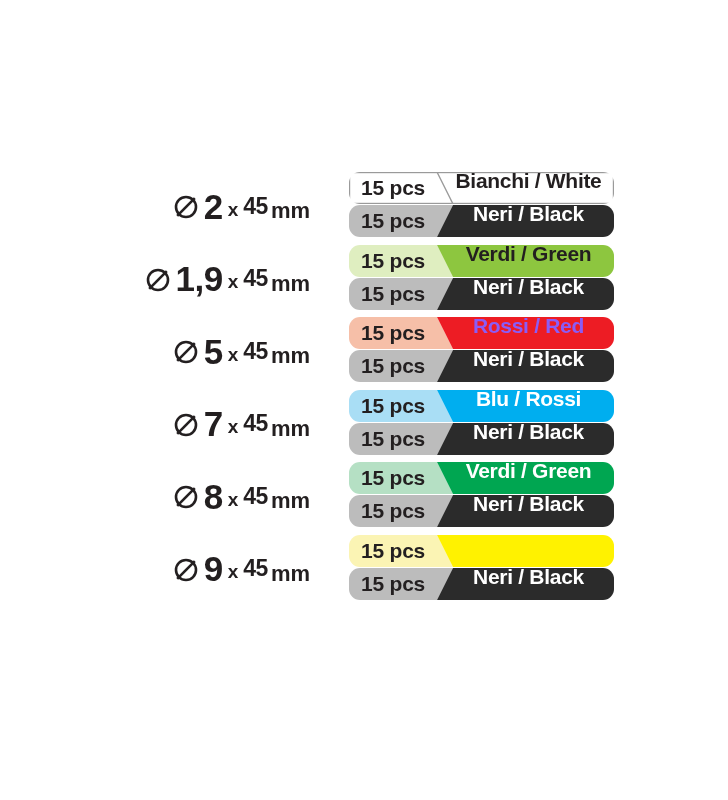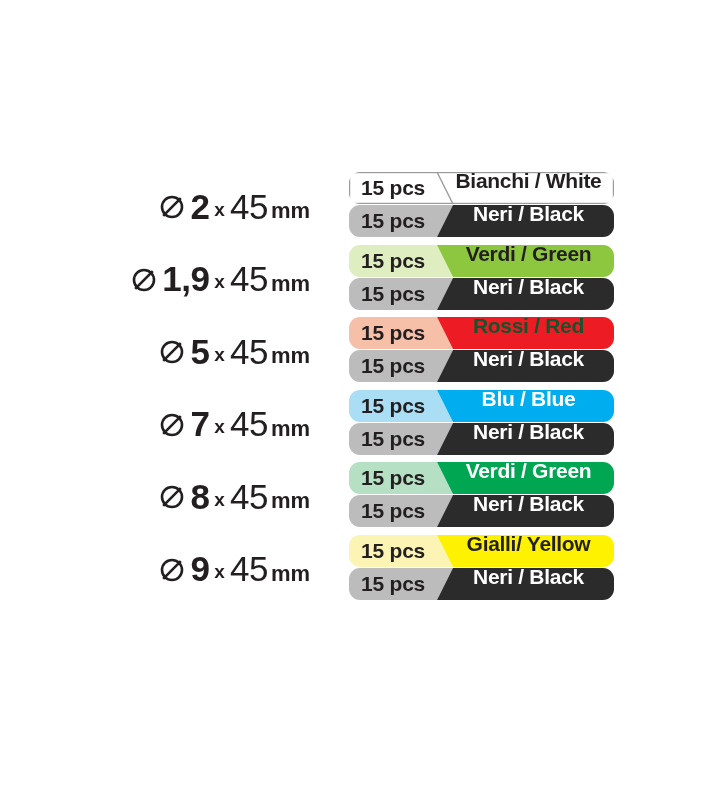--- a/index.html
+++ b/index.html
@@ -66,22 +66,22 @@
   }
   .spec-x {
     font-size: 19px;
     font-weight: bold;
     line-height: 1;
     padding: 0 5px;
     position: relative;
     top: 3px;
   }
   .spec-l {
-    font-size: 35px;
-    font-weight: normal;
+    font-size: 23px;
+    font-weight: bold;
     letter-spacing: -0.5px;
     line-height: 1;
   }
   .spec-u {
     font-size: 22px;
     font-weight: bold;
     line-height: 1;
     padding-left: 3px;
     position: relative;
     top: 5px;
@@ -229,21 +229,21 @@
         <span class="spec-l">45</span>
         <span class="spec-u">mm</span>
       </div>
       <div class="bars">
         <div class="bar top">
           <svg class="bar-svg" viewBox="0 0 265 32" preserveAspectRatio="none">
             <polygon points="0,0 88,0 104,32 0,32" fill="#f6bfa8"></polygon>
             <polygon points="88,0 265,0 265,32 104,32" fill="#ed1c24"></polygon>
           </svg>
           <div class="qty" style="color: rgb(35, 31, 32);">15 pcs</div>
-          <div class="cname" style="color: #14532d;">Rossi / Red</div>
+          <div class="cname" style="color: #8b5cf6;">Rossi / Red</div>
         </div>
         <div class="bar bot">
           <svg class="bar-svg" viewBox="0 0 265 32" preserveAspectRatio="none">
             <polygon points="0,0 104,0 88,32 0,32" fill="#bcbcbc"></polygon>
             <polygon points="104,0 265,0 265,32 88,32" fill="#2b2b2b"></polygon>
           </svg>
           <div class="qty" style="color: rgb(35, 31, 32);">15 pcs</div>
           <div class="cname" style="color: rgb(255, 255, 255);">Neri / Black</div>
         </div>
       </div>
@@ -261,21 +261,21 @@
         <span class="spec-l">45</span>
         <span class="spec-u">mm</span>
       </div>
       <div class="bars">
         <div class="bar top">
           <svg class="bar-svg" viewBox="0 0 265 32" preserveAspectRatio="none">
             <polygon points="0,0 88,0 104,32 0,32" fill="#a9def5"></polygon>
             <polygon points="88,0 265,0 265,32 104,32" fill="#00aeef"></polygon>
           </svg>
           <div class="qty" style="color: rgb(35, 31, 32);">15 pcs</div>
-          <div class="cname" style="color: rgb(255, 255, 255);">Blu / Blue</div>
+          <div class="cname" style="color: rgb(255, 255, 255);">Blu / Rossi</div>
         </div>
         <div class="bar bot">
           <svg class="bar-svg" viewBox="0 0 265 32" preserveAspectRatio="none">
             <polygon points="0,0 104,0 88,32 0,32" fill="#bcbcbc"></polygon>
             <polygon points="104,0 265,0 265,32 88,32" fill="#2b2b2b"></polygon>
           </svg>
           <div class="qty" style="color: rgb(35, 31, 32);">15 pcs</div>
           <div class="cname" style="color: rgb(255, 255, 255);">Neri / Black</div>
         </div>
       </div>
@@ -325,21 +325,20 @@
         <span class="spec-l">45</span>
         <span class="spec-u">mm</span>
       </div>
       <div class="bars">
         <div class="bar top">
           <svg class="bar-svg" viewBox="0 0 265 32" preserveAspectRatio="none">
             <polygon points="0,0 88,0 104,32 0,32" fill="#fbf4b4"></polygon>
             <polygon points="88,0 265,0 265,32 104,32" fill="#fff200"></polygon>
           </svg>
           <div class="qty" style="color: rgb(35, 31, 32);">15 pcs</div>
-          <div class="cname" style="color: rgb(35, 31, 32);">Gialli/ Yellow</div>
         </div>
         <div class="bar bot">
           <svg class="bar-svg" viewBox="0 0 265 32" preserveAspectRatio="none">
             <polygon points="0,0 104,0 88,32 0,32" fill="#bcbcbc"></polygon>
             <polygon points="104,0 265,0 265,32 88,32" fill="#2b2b2b"></polygon>
           </svg>
           <div class="qty" style="color: rgb(35, 31, 32);">15 pcs</div>
           <div class="cname" style="color: rgb(255, 255, 255);">Neri / Black</div>
         </div>
       </div>

